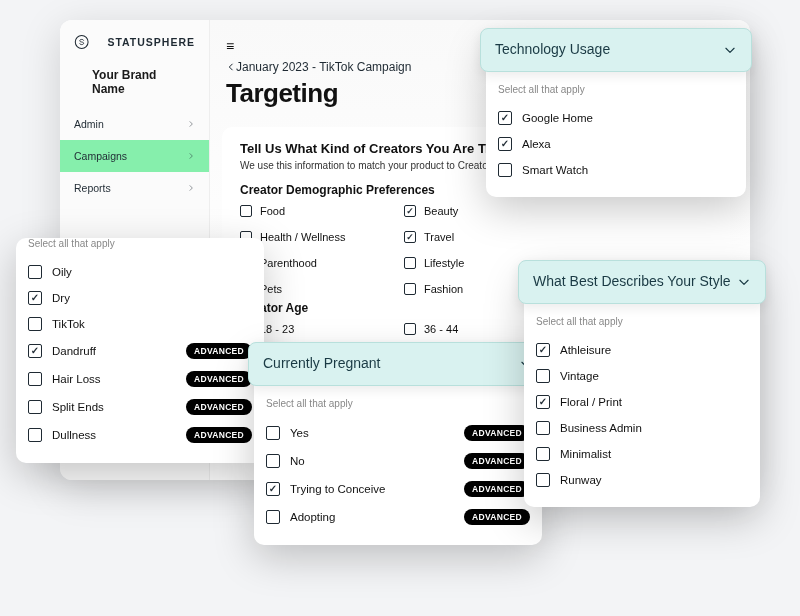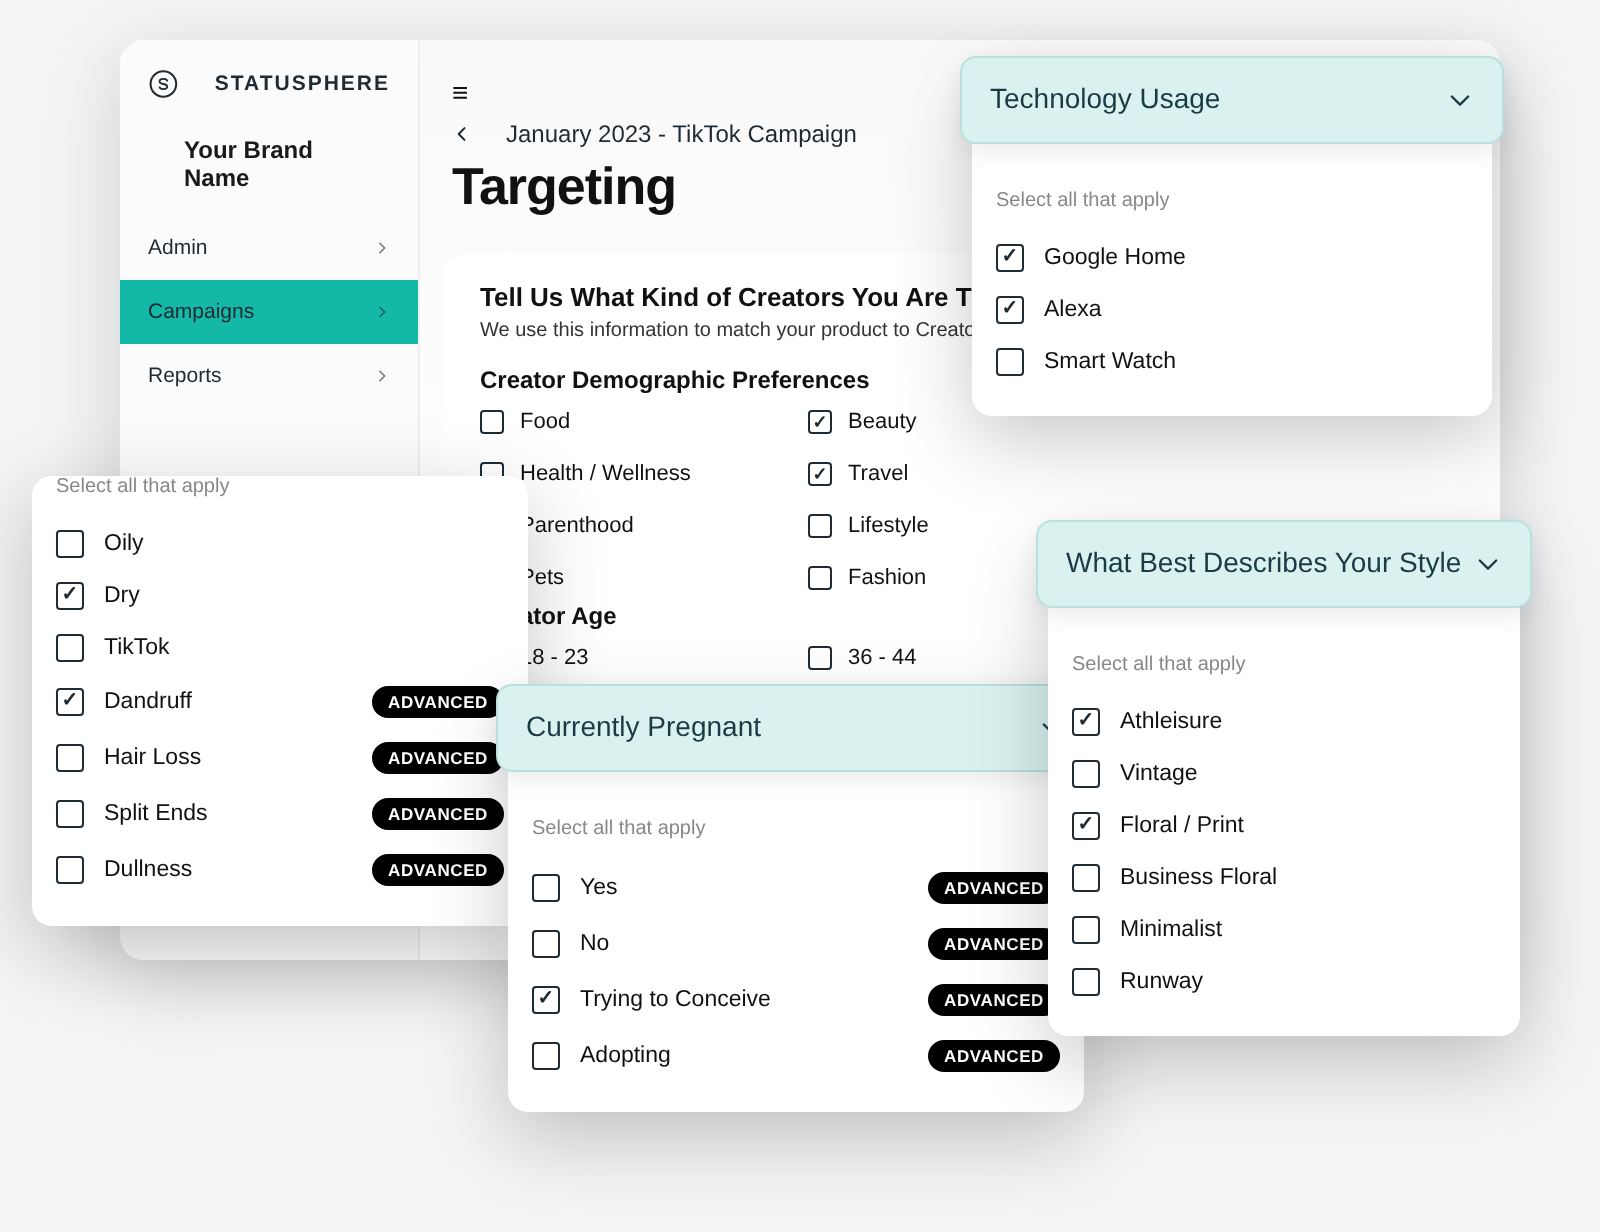--- a/index.html
+++ b/index.html
@@ -23,29 +23,29 @@
     padding: 14px 0 0 0;
   }
   .logo-row { display: flex; align-items: center; gap: 18px; padding: 0 14px 14px; }
   .logo-svg { width: 16px; height: 16px; }
   .logo-text { font-size: 10.5px; letter-spacing: 1px; color: #1f2a33; font-weight: 600; }
   .brand-title { font-size: 12px; font-weight: 700; color: #1a1a1a; padding: 4px 32px 12px; }
   .nav-item {
     display: flex; justify-content: space-between; align-items: center;
     padding: 10px 14px; font-size: 10.5px; color: #1f2a33; cursor: pointer;
   }
-  .nav-item.active { background: #14b8a6; }
+  .nav-item.active { background: #86efac; }
   .chev-svg { width: 8px; height: 8px; opacity: .6; }
 
   .main {
     flex: 1; padding: 18px 20px 0 6px;
     background: linear-gradient(180deg,#f9f9f9 0%,#ffffff 60%);
   }
   .menu-icon { font-size: 14px; color: #111; margin-left: 10px; }
-  .breadcrumb { display:flex; align-items:center; gap:17px; font-size: 12px; color:#1f2a33; margin: 6px 0 4px 10px; }
+  .breadcrumb { display:flex; align-items:center; gap:0; font-size: 12px; color:#1f2a33; margin: 6px 0 4px 10px; }
   .bc-chev { width:10px; height:10px; }
   h1.page-title { font-size: 26px; font-weight: 800; color:#111; margin: 0 0 18px 10px; letter-spacing: -0.5px; }
 
   .section {
     background:#fff; border-radius: 10px; padding: 14px 18px 8px; margin-left: 6px;
   }
   .section h2 { font-size: 13px; font-weight: 700; color:#111; margin-bottom: 4px; }
   .section p.sub { font-size: 10px; color:#333; margin-bottom: 12px; }
   .section h3 { font-size: 12px; font-weight: 700; color:#111; margin: 6px 0 8px; }
   .chk-grid { display: grid; grid-template-columns: 150px 150px; row-gap: 6px; column-gap: 6px; margin-bottom: 6px; gap: 14px; }
@@ -60,21 +60,21 @@
     border-radius: 10px;
     box-shadow: 0 12px 40px rgba(0,0,0,0.22);
     overflow: visible;
   }
   .card-head {
     background: #d9f2f0;
     border: 1px solid #b8e0dc;
     border-radius: 8px;
     padding: 12px 14px;
     display: flex; justify-content: space-between; align-items: center;
-    margin: -6px -6px 23px -6px;
+    margin: -6px -6px 12px -6px;
     box-shadow: 0 4px 12px rgba(0,0,0,0.08);
   }
   .card-head h4 { font-size: 14px; font-weight: 500; color:#1a3a44; line-height:1.25; }
   .chevdown-svg { width:14px; height:14px; }
   .card-body { padding: 0 12px 14px 12px; }
   .hint { font-size:10px; color:#888; margin-bottom: 10px; }
   .opt-row { display:flex; align-items:center; gap:10px; padding: 6px 0; font-size:11.5px; color:#111; }
   .opt-box { width:14px; height:14px; border:1.6px solid #1f2a33; border-radius:2px; display:flex; align-items:center; justify-content:center; background:#fff; flex-shrink:0; }
   .opt-box.checked::after { content:"✓"; font-size:10px; line-height:1; color:#1f2a33; font-weight:700; }
   .adv-badge {
@@ -323,21 +323,21 @@
         <div class="opt-row">
           <span class="opt-box"></span>
           <span>Vintage</span>
         </div>
         <div class="opt-row">
           <span class="opt-box checked"></span>
           <span>Floral / Print</span>
         </div>
         <div class="opt-row">
           <span class="opt-box"></span>
-          <span>Business Floral</span>
+          <span>Business Admin</span>
         </div>
         <div class="opt-row">
           <span class="opt-box"></span>
           <span>Minimalist</span>
         </div>
         <div class="opt-row">
           <span class="opt-box"></span>
           <span>Runway</span>
         </div>
       </div>

